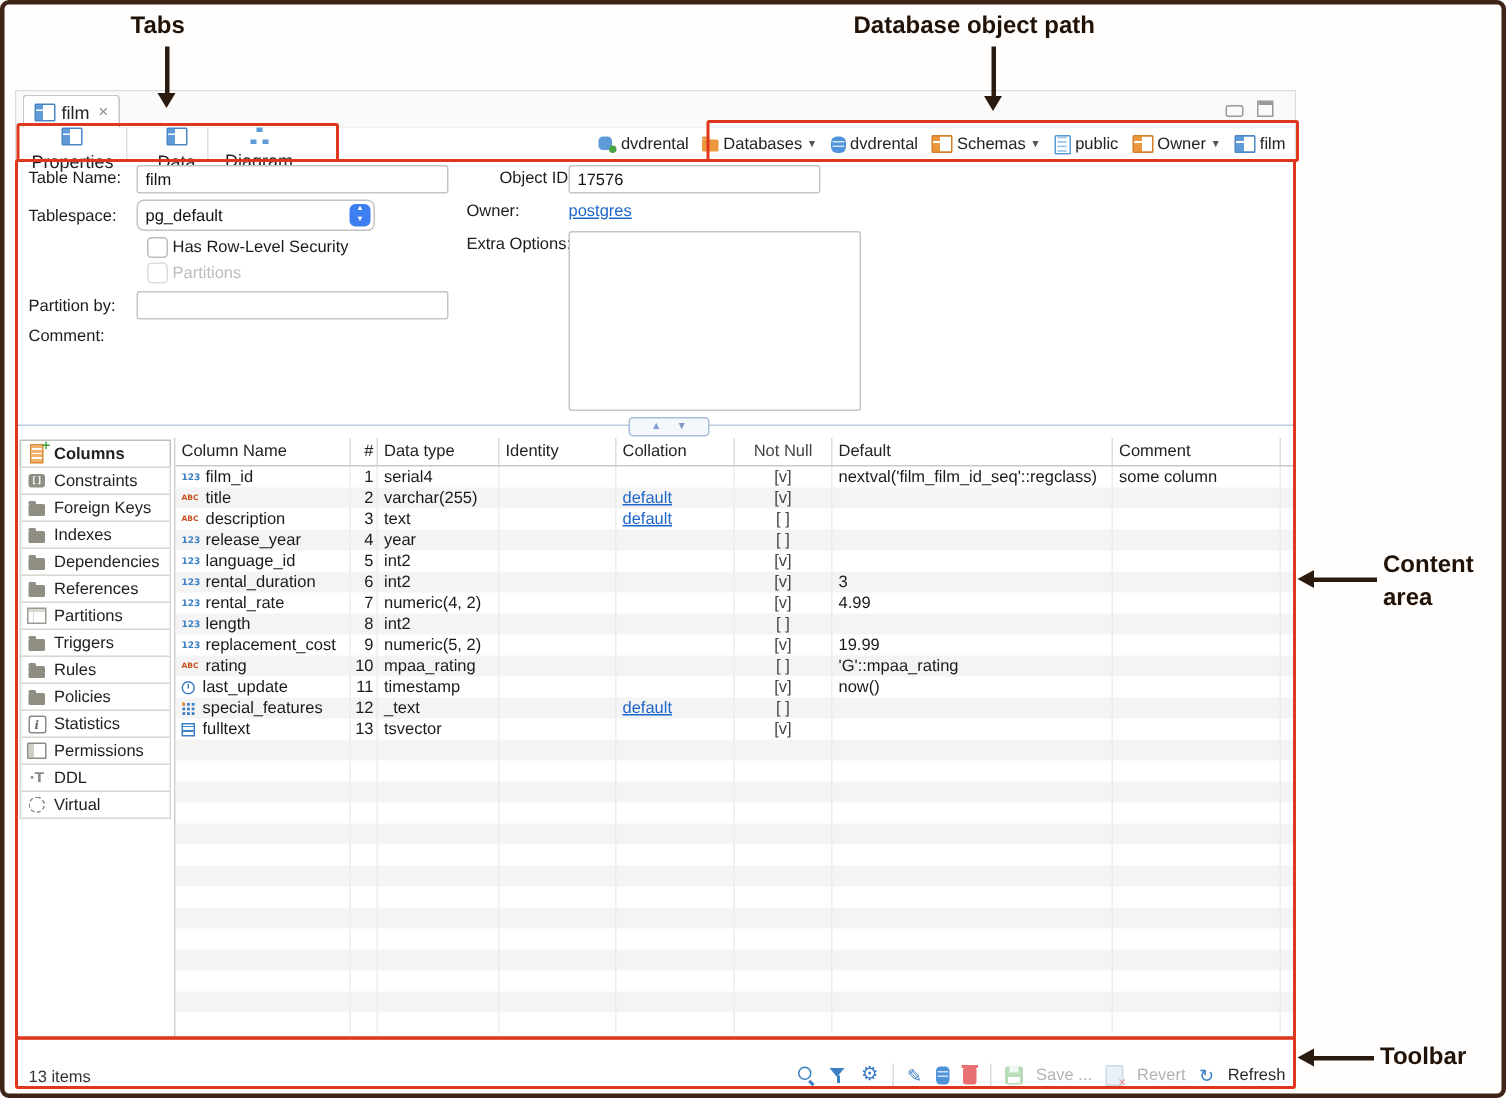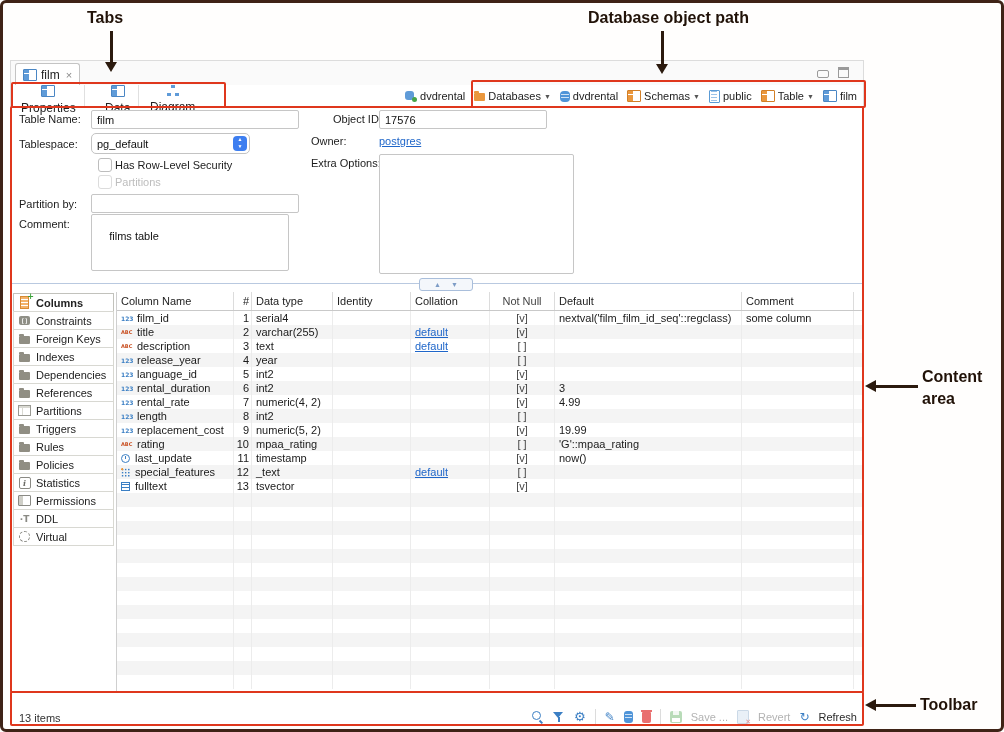--- a/index.html
+++ b/index.html
@@ -194,21 +194,21 @@
         <span class="i-table-o"></span>
         <span>Schemas</span>
         <span class="caret">▼</span>
       </span>
       <span class="crumb">
         <span class="i-page"></span>
         <span>public</span>
       </span>
       <span class="crumb">
         <span class="i-table-o"></span>
-        <span>Table</span>
+        <span>Owner</span>
         <span class="caret">▼</span>
       </span>
       <span class="crumb">
         <span class="i-table"></span>
         <span>film</span>
       </span>
     </div>
   </div>
 
   <div class="flabel" style="left:8px;top:52px;">Table Name:</div>
@@ -239,23 +239,20 @@
   <div class="tarea" style="left:368px;top:93px;width:183px;height:112px;">
     <span></span>
   </div>
 
   <div class="flabel" style="left:8px;top:137px;">Partition by:</div>
   <div class="tinput" style="left:80px;top:133px;width:196px;height:17px;">
     <span></span>
   </div>
 
   <div class="flabel" style="left:8px;top:157px;">Comment:</div>
-  <div class="tarea" style="left:80px;top:153px;width:186px;height:49px;">
-    <span>films table</span>
-  </div>
 
   <div class="sash" style="top:222px;"></div>
   <div class="sash-widget" style="left:408px;top:217px;">
     <span>▲</span>
     <span>▼</span>
   </div>
 
   <div class="sidebar" style="left:2px;top:233px;width:101px;">
       <div class="sb-item sel">
         <span class="sb-ico">
@@ -695,21 +692,21 @@
 </div>
 
 <div class="redbox" style="left:11px;top:82px;width:211px;height:22px;"></div>
 <div class="redbox" style="left:471px;top:80px;width:391px;height:24px;"></div>
 <div class="redbox" style="left:10px;top:106px;width:850px;height:583px;"></div>
 <div class="redbox" style="left:10px;top:691px;width:850px;height:31px;"></div>
 
 <div class="ann" style="left:87px;top:9px;">Tabs</div>
 <div class="v-arrow" style="left:110px;top:31px;height:31px;"></div>
 
-<div class="ann" style="left:588px;top:9px;text-align:right;">Database object path</div>
+<div class="ann" style="left:569px;top:9px;text-align:right;">Database object path</div>
 <div class="v-arrow" style="left:661px;top:31px;height:33px;"></div>
 
 <div class="ann" style="left:922px;top:368px;">Content</div>
 <div class="ann" style="left:922px;top:390px;">area</div>
 <div class="h-arrow" style="left:876px;top:385px;width:42px;"></div>
 
 <div class="ann" style="left:920px;top:696px;">Toolbar</div>
 <div class="h-arrow" style="left:876px;top:704px;width:40px;"></div>
 
 <div class="frame"></div>

